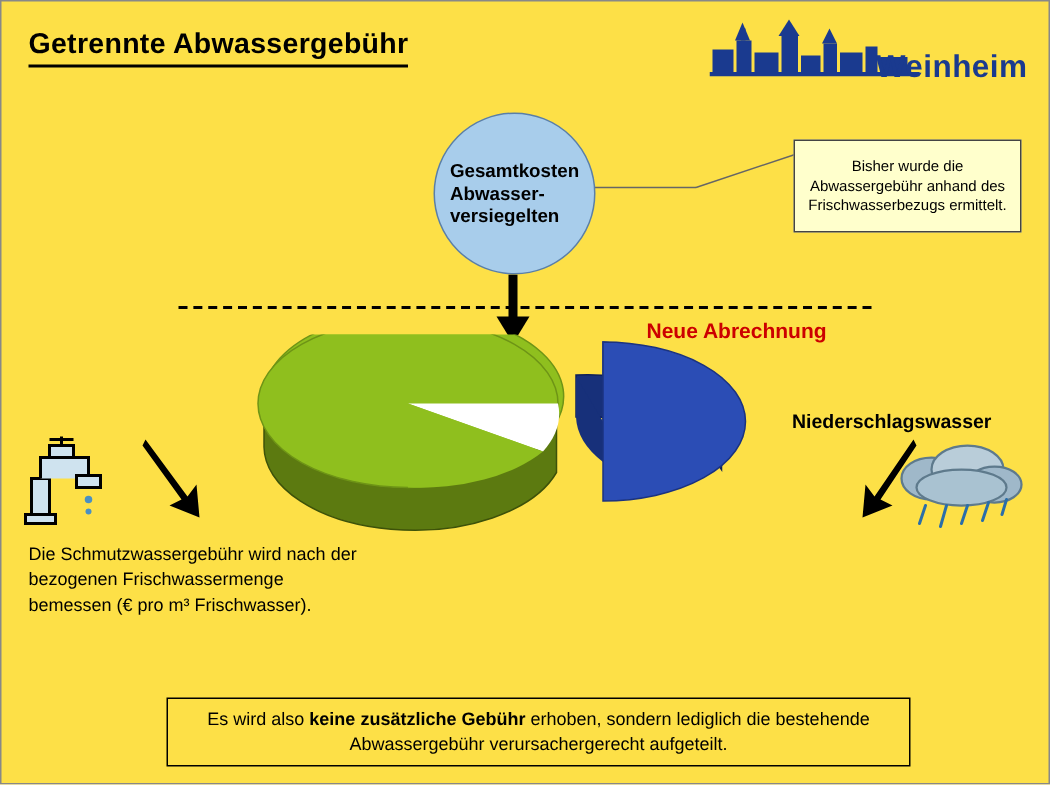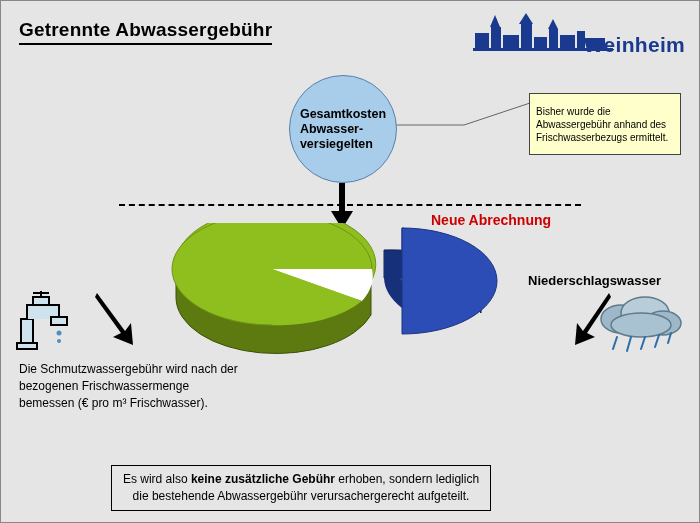--- a/index.html
+++ b/index.html
@@ -4,21 +4,21 @@
 <style>
   html, body {
     margin: 0;
     padding: 0;
     background: #ffffff;
   }
   #page {
     position: relative;
     width: 700px;
     height: 523px;
-    background: #e5e5e5;
+    background: #fde047;
     border: 1px solid #888888;
     box-sizing: border-box;
     overflow: hidden;
     font-family: "Liberation Sans", sans-serif;
     color: #000000;
   }
 
   
   #title {
     position: absolute;
@@ -82,20 +82,21 @@
     left: 528px;
     top: 92px;
     width: 152px;
     height: 62px;
     background: #ffffcc;
     border: 1px solid #444444;
     box-sizing: border-box;
     display: flex;
     align-items: center;
     justify-content: center;
+    text-align: center;
     font-size: 10px;
     line-height: 13px;
     padding: 11px 6px;
   }
   #callout-line {
     position: absolute;
     left: 393px;
     top: 100px;
     width: 138px;
     height: 26px;
@@ -175,21 +176,21 @@
     width: 240px;
     font-size: 12px;
     line-height: 17px;
   }
 
   
   #bottom-box {
     position: absolute;
     left: 110px;
     top: 464px;
-    width: 380px;
+    width: 496px;
     height: 46px;
     border: 1px solid #000000;
     box-sizing: border-box;
     display: flex;
     align-items: center;
     justify-content: center;
     text-align: center;
     font-size: 12px;
     line-height: 17px;
     padding: 0 8px;

